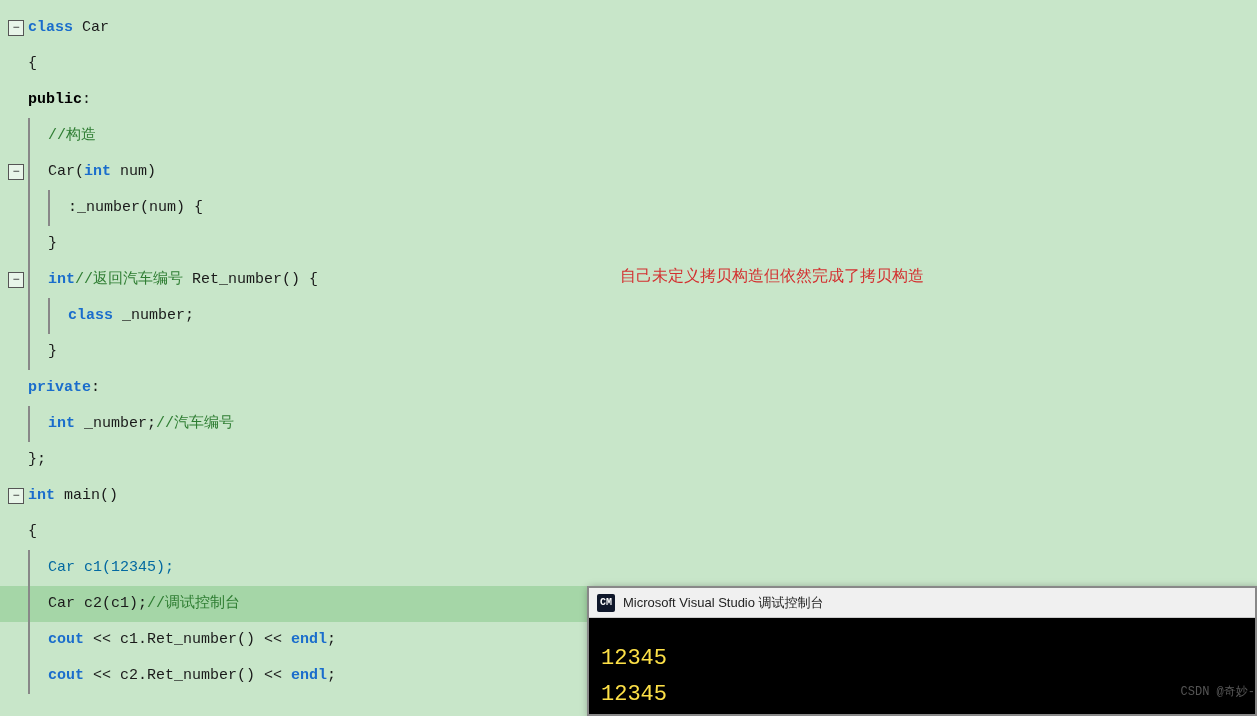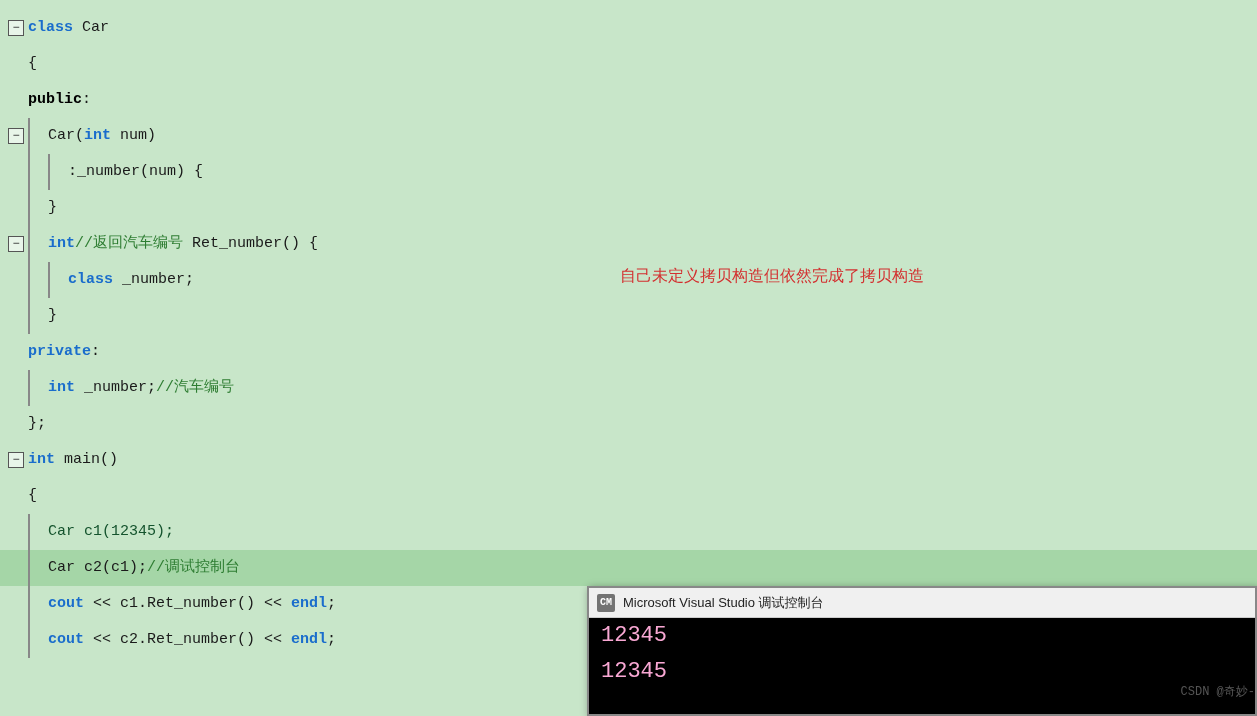--- a/index.html
+++ b/index.html
@@ -89,42 +89,42 @@
       align-items: center;
       background: #f0f0f0;
       height: 30px;
       padding: 0 8px;
       border-bottom: 1px solid #ccc;
     }
 
     .console-icon {
       width: 18px;
       height: 18px;
-      background: #737373;
+      background: #0f172a;
       border-radius: 2px;
       margin-right: 8px;
       display: flex;
       align-items: center;
       justify-content: center;
       color: white;
       font-size: 10px;
       font-weight: bold;
     }
 
     .console-title {
       font-family: 'Microsoft YaHei', sans-serif;
       font-size: 13px;
       color: #222;
     }
 
     .console-body {
       background: #000;
-      color: #f9a8d4;
+      color: #fde047;
       height: calc(100% - 30px);
-      padding: 0 12px;
+      padding: 23px 12px;
       font-size: 22px;
       font-family: 'Courier New', Courier, monospace;
     }
 
     .csdn-watermark {
       position: absolute;
       bottom: 6px;
       right: 2px;
       font-size: 12px;
       color: #555;
@@ -132,32 +132,33 @@
     }
   </style>
 </head>
 <body>
 
 <div class="code-area">
 
   <div class="line"><span class="fold-btn">−</span><span style="color: rgb(26, 109, 204); font-weight: bold;">class </span><span style="color: rgb(26, 26, 26);">Car</span></div>
     <div class="line"><span class="spacer"></span><span style="color: rgb(26, 26, 26);">{</span></div>
     <div class="line"><span class="spacer"></span><span style="color: #000000; font-weight: bold;">public</span><span style="color: rgb(26, 26, 26);">:</span></div>
+    <div class="line"><span class="spacer"></span><span class="indent-bar"></span><span style="color: rgb(46, 125, 50);">//构造</span></div>
     <div class="line"><span class="fold-btn">−</span><span class="indent-bar"></span><span style="color: rgb(26, 26, 26);">Car(</span><span style="color: rgb(26, 109, 204); font-weight: bold;">int</span><span style="color: rgb(26, 26, 26);"> num)</span></div>
     <div class="line"><span class="spacer"></span><span class="indent-bar"></span><span class="indent-bar"></span><span style="color: rgb(26, 26, 26);">:_number(num) {</span></div>
     <div class="line"><span class="spacer"></span><span class="indent-bar"></span><span style="color: rgb(26, 26, 26);">}</span></div>
     <div class="line"><span class="fold-btn">−</span><span class="indent-bar"></span><span style="color: rgb(26, 109, 204); font-weight: bold;">int</span><span style="color: rgb(46, 125, 50);">//返回汽车编号</span><span style="color: rgb(26, 26, 26);"> Ret_number() {</span></div>
     <div class="line"><span class="spacer"></span><span class="indent-bar"></span><span class="indent-bar"></span><span style="color: rgb(26, 109, 204); font-weight: bold;">class</span><span style="color: rgb(26, 26, 26);"> _number;</span></div>
     <div class="line"><span class="spacer"></span><span class="indent-bar"></span><span style="color: rgb(26, 26, 26);">}</span></div>
     <div class="line"><span class="spacer"></span><span style="color: rgb(26, 109, 204); font-weight: bold;">private</span><span style="color: rgb(26, 26, 26);">:</span></div>
     <div class="line"><span class="spacer"></span><span class="indent-bar"></span><span style="color: rgb(26, 109, 204); font-weight: bold;">int</span><span style="color: rgb(26, 26, 26);"> _number;</span><span style="color: rgb(46, 125, 50);">//汽车编号</span></div>
     <div class="line"><span class="spacer"></span><span style="color: rgb(26, 26, 26);">};</span></div>
     <div class="line"><span class="fold-btn">−</span><span style="color: rgb(26, 109, 204); font-weight: bold;">int</span><span style="color: rgb(26, 26, 26);"> main()</span></div>
     <div class="line"><span class="spacer"></span><span style="color: rgb(26, 26, 26);">{</span></div>
-    <div class="line"><span class="spacer"></span><span class="indent-bar"></span><span style="color: #14532d;">Car c1(12345);</span></div>
+    <div class="line"><span class="spacer"></span><span class="indent-bar"></span><span style="color: #0369a1;">Car c1(12345);</span></div>
     <div class="line highlight-line"><span class="spacer"></span><span class="indent-bar"></span><span style="color: rgb(26, 26, 26);">Car c2(c1);</span><span style="color: rgb(46, 125, 50);">//调试控制台</span></div>
     <div class="line"><span class="spacer"></span><span class="indent-bar"></span><span style="color: rgb(26, 109, 204); font-weight: bold;">cout</span><span style="color: rgb(26, 26, 26);"> &lt;&lt; c1.Ret_number() &lt;&lt; </span><span style="color: rgb(26, 109, 204); font-weight: bold;">endl</span><span style="color: rgb(26, 26, 26);">;</span></div>
     <div class="line"><span class="spacer"></span><span class="indent-bar"></span><span style="color: rgb(26, 109, 204); font-weight: bold;">cout</span><span style="color: rgb(26, 26, 26);"> &lt;&lt; c2.Ret_number() &lt;&lt; </span><span style="color: rgb(26, 109, 204); font-weight: bold;">endl</span><span style="color: rgb(26, 26, 26);">;</span></div>
     <div class="annotation">自己未定义拷贝构造但依然完成了拷贝构造</div>
 
   <div class="console-window">
     <div class="console-titlebar">
       <div class="console-icon">CM</div>
       <span class="console-title">Microsoft Visual Studio 调试控制台</span>
     </div>

